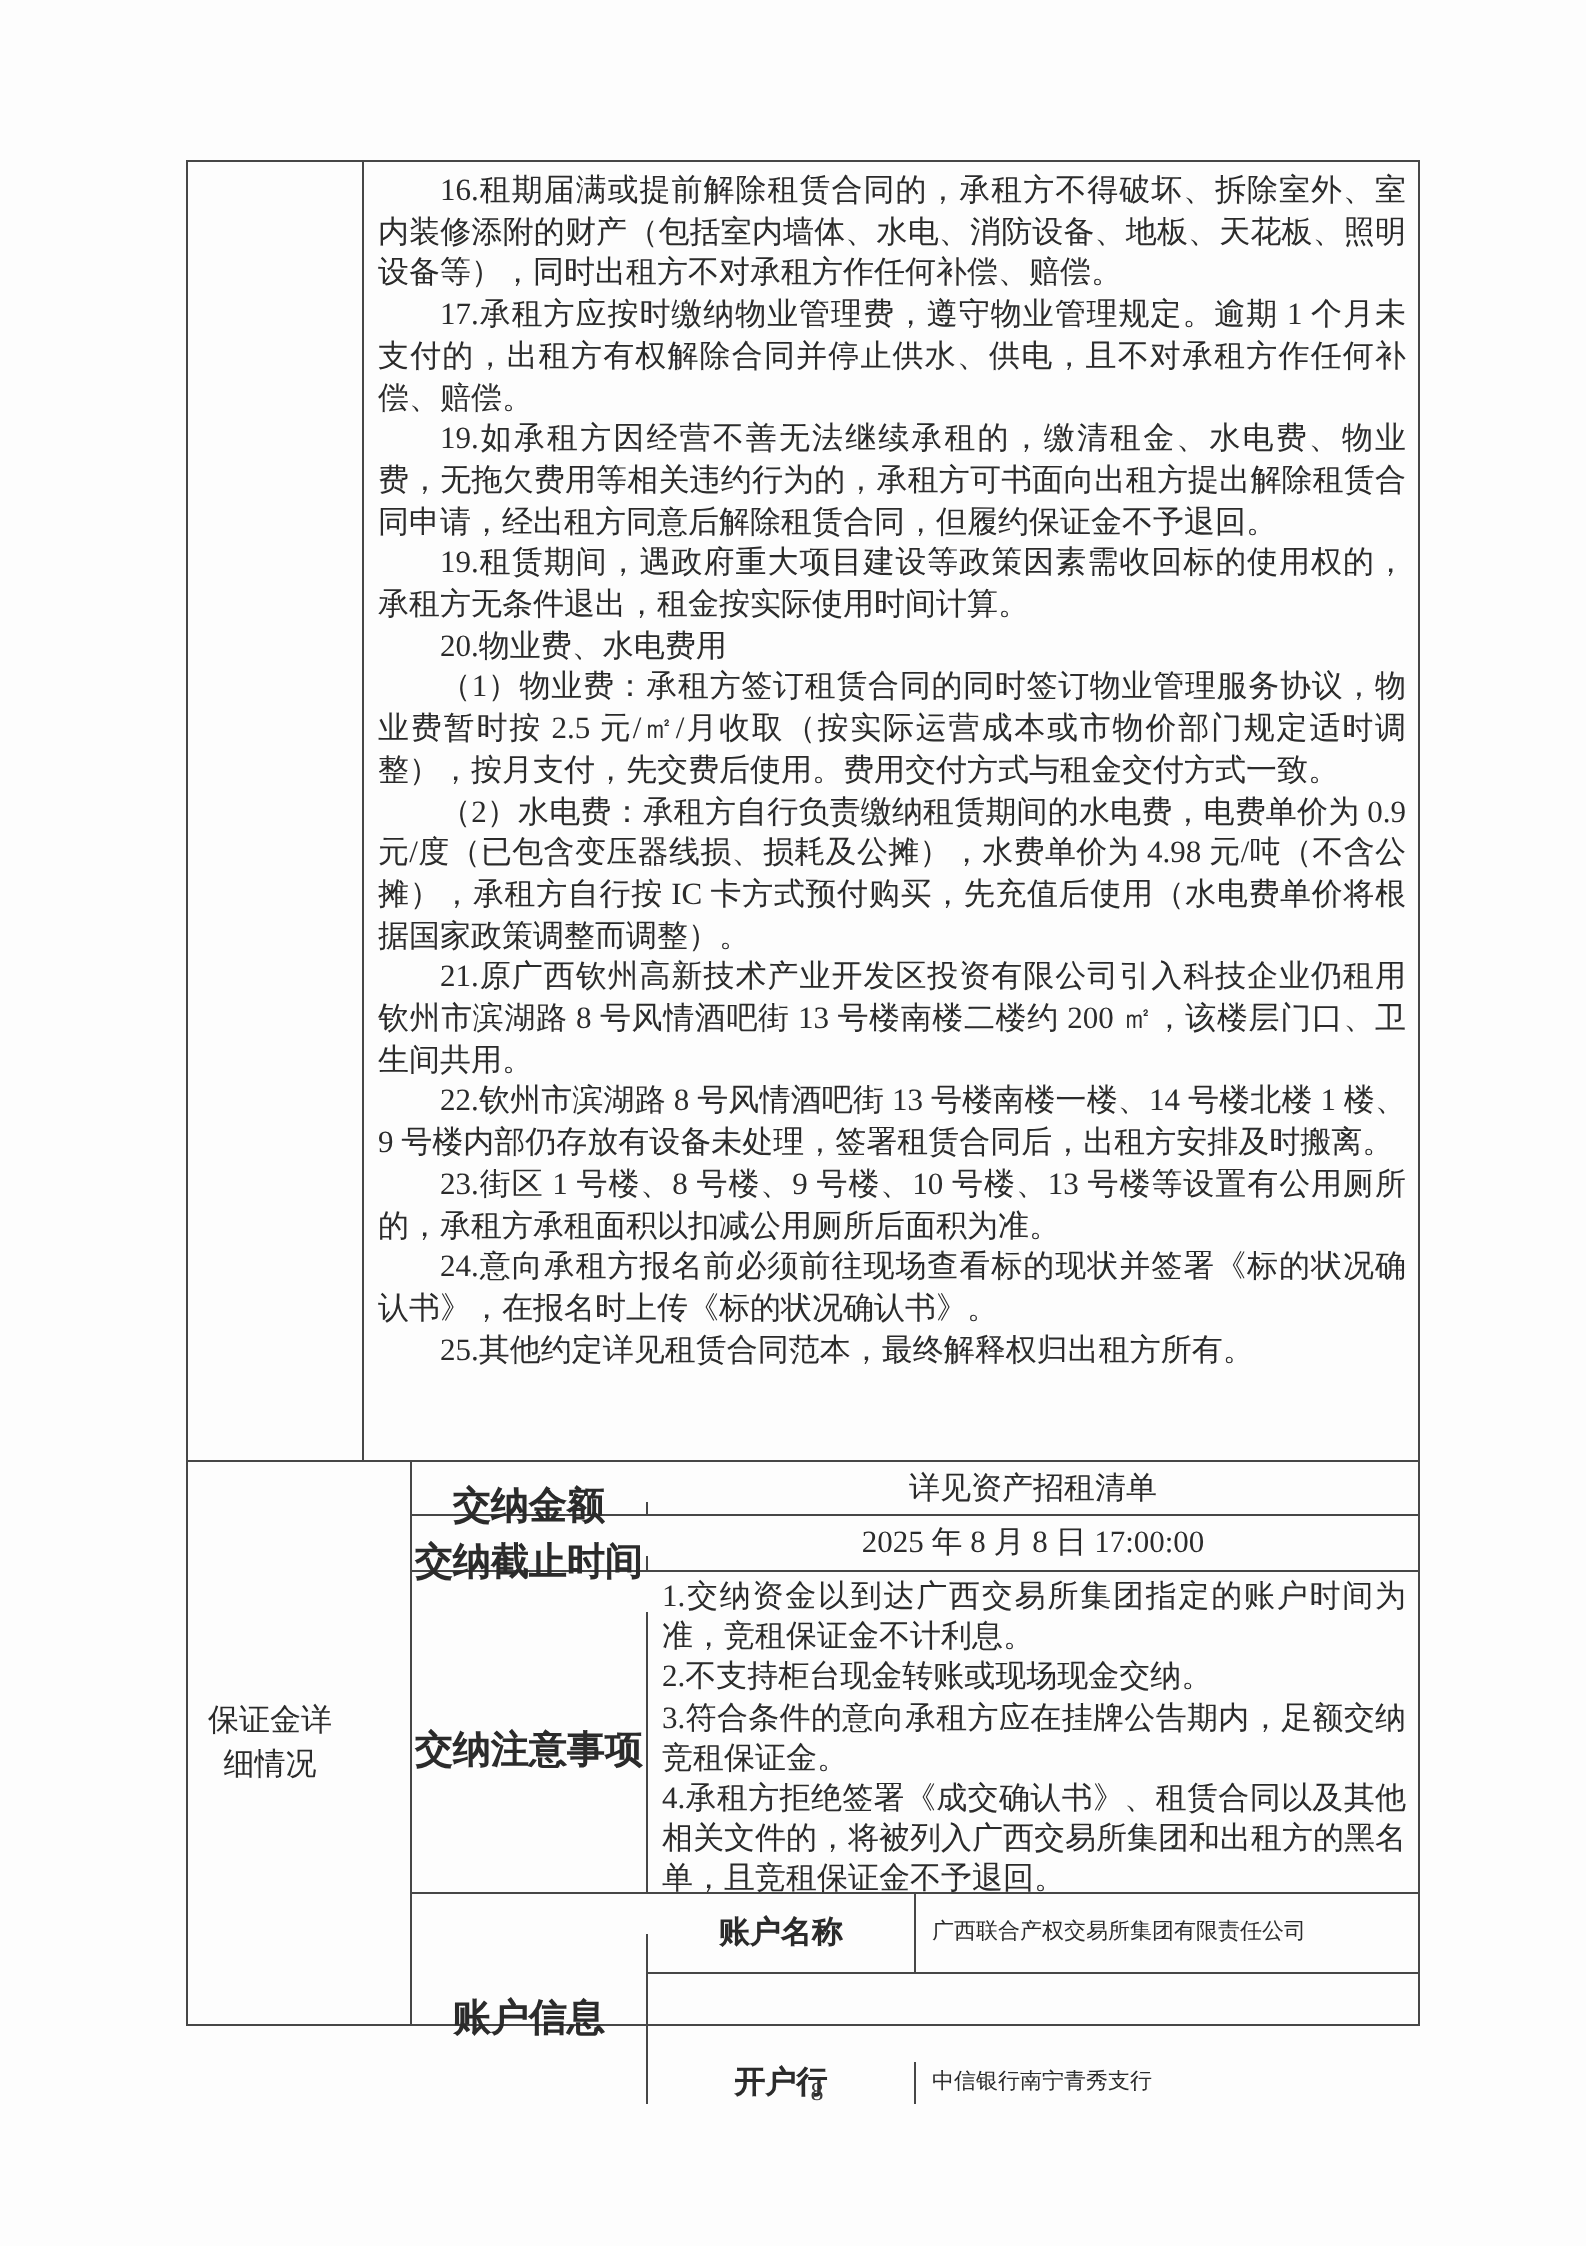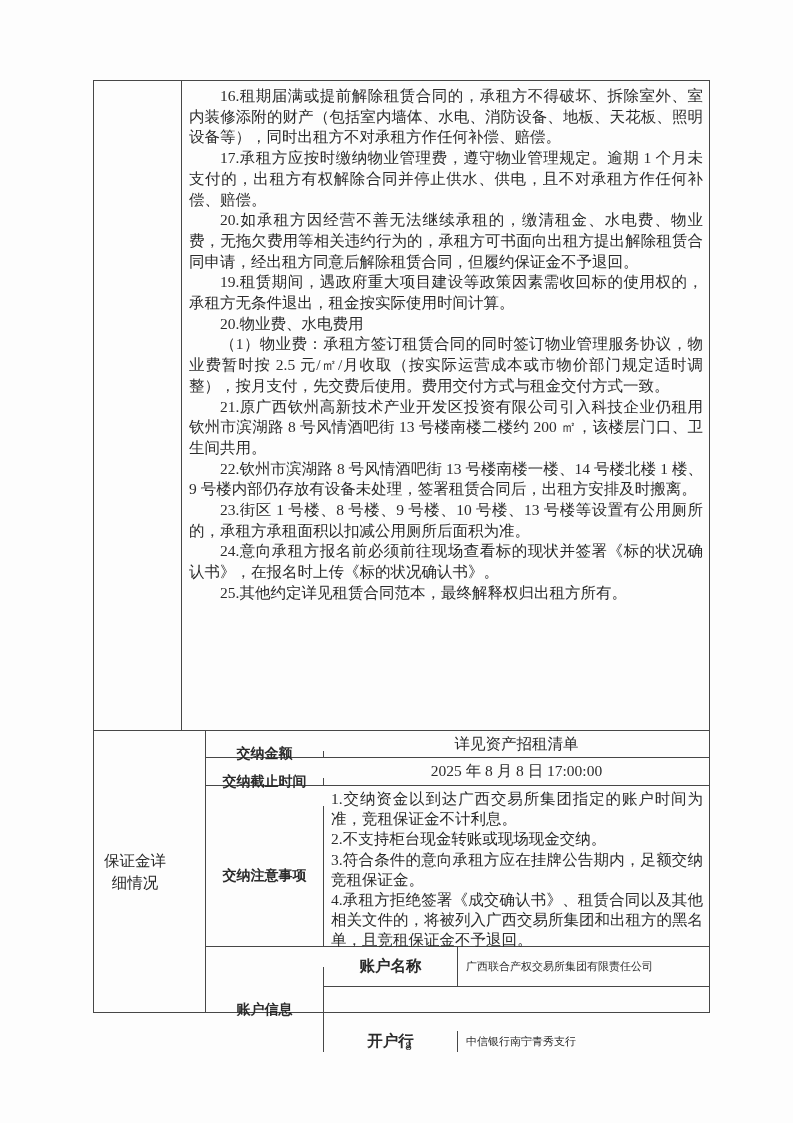--- a/index.html
+++ b/index.html
@@ -50,21 +50,21 @@
   }
   .dep-label-cell span { display: inline-block; width: 66px; text-align: center; }
   .dep-body { flex: 1; display: flex; flex-direction: column; }
   .dep-tr { display: flex; border-bottom: 1px solid #474747; }
   .dep-tr:last-child { border-bottom: none; }
   .dep-key {
     width: 118px;
     border-right: 1px solid #474747;
     display: flex; align-items: center; justify-content: center;
     font-weight: 700;
-    font-size: 14px;
+    font-size: 19px;
     text-align: left;
     line-height: 18px;
     margin-top: 20px;
   }
   .dep-val { flex: 1; font-size: 15.5px; }
   .r-amount { height: 27px; }
   .r-deadline { height: 28px; }
   .r-notes { height: 161px; }
   .r-account { flex: 1; }
   .val-center { display: flex; align-items: center; justify-content: center; }
@@ -104,24 +104,25 @@
 
 <div class="page">
 
   <div class="doc-table">
 
     <div class="upper-row">
       <div class="stub-cell"></div>
       <div class="terms-cell">
         <p>16.租期届满或提前解除租赁合同的，承租方不得破坏、拆除室外、室内装修添附的财产（包括室内墙体、水电、消防设备、地板、天花板、照明设备等），同时出租方不对承租方作任何补偿、赔偿。</p>
         <p>17.承租方应按时缴纳物业管理费，遵守物业管理规定。逾期 1 个月未支付的，出租方有权解除合同并停止供水、供电，且不对承租方作任何补偿、赔偿。</p>
-        <p>20.如承租方因经营不善无法继续承租的，缴清租金、水电费、物业费，无拖欠费用等相关违约行为的，承租方可书面向出租方提出解除租赁合同申请，经出租方同意后解除租赁合同，但履约保证金不予退回。</p>
+        <p>19.如承租方因经营不善无法继续承租的，缴清租金、水电费、物业费，无拖欠费用等相关违约行为的，承租方可书面向出租方提出解除租赁合同申请，经出租方同意后解除租赁合同，但履约保证金不予退回。</p>
         <p>19.租赁期间，遇政府重大项目建设等政策因素需收回标的使用权的，承租方无条件退出，租金按实际使用时间计算。</p>
         <p>20.物业费、水电费用</p>
         <p>（1）物业费：承租方签订租赁合同的同时签订物业管理服务协议，物业费暂时按 2.5 元/㎡/月收取（按实际运营成本或市物价部门规定适时调整），按月支付，先交费后使用。费用交付方式与租金交付方式一致。</p>
+        <p>（2）水电费：承租方自行负责缴纳租赁期间的水电费，电费单价为 0.9 元/度（已包含变压器线损、损耗及公摊），水费单价为 4.98 元/吨（不含公摊），承租方自行按 IC 卡方式预付购买，先充值后使用（水电费单价将根据国家政策调整而调整）。</p>
         <p>21.原广西钦州高新技术产业开发区投资有限公司引入科技企业仍租用钦州市滨湖路 8 号风情酒吧街 13 号楼南楼二楼约 200 ㎡，该楼层门口、卫生间共用。</p>
         <p>22.钦州市滨湖路 8 号风情酒吧街 13 号楼南楼一楼、14 号楼北楼 1 楼、9 号楼内部仍存放有设备未处理，签署租赁合同后，出租方安排及时搬离。</p>
         <p>23.街区 1 号楼、8 号楼、9 号楼、10 号楼、13 号楼等设置有公用厕所的，承租方承租面积以扣减公用厕所后面积为准。</p>
         <p>24.意向承租方报名前必须前往现场查看标的现状并签署《标的状况确认书》，在报名时上传《标的状况确认书》。</p>
         <p>25.其他约定详见租赁合同范本，最终解释权归出租方所有。</p>
       </div>
     </div>
 
     <div class="deposit-row">
       <div class="dep-label-cell">

